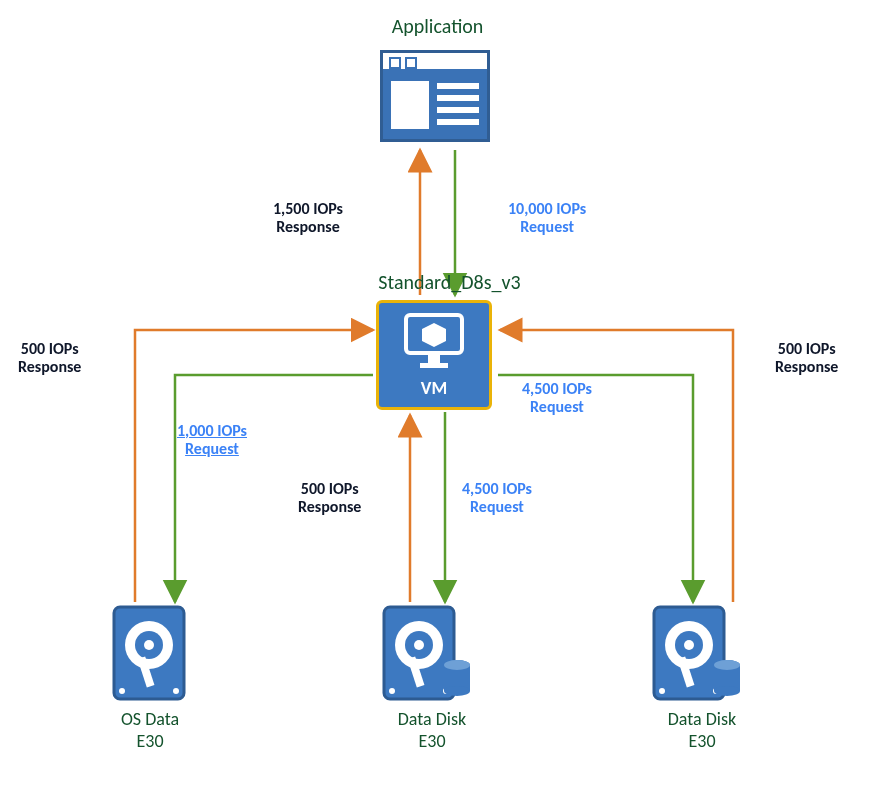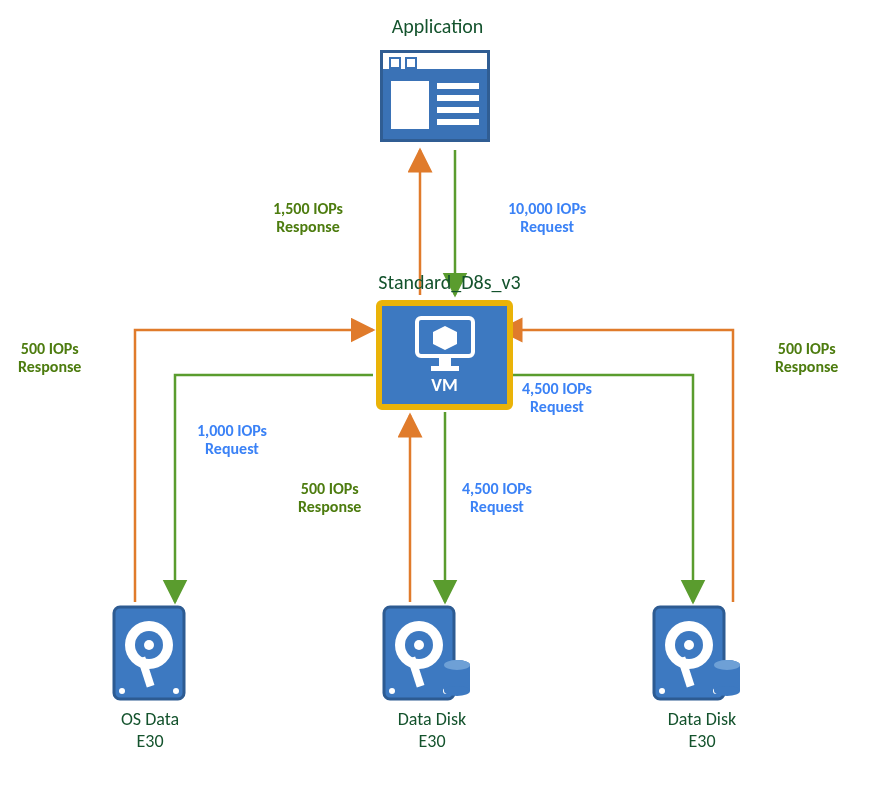--- a/index.html
+++ b/index.html
@@ -28,21 +28,21 @@
   .title.disk { font-size: 18px; line-height: 22px; }
   .flowlabel {
     position: absolute;
     font-size: 16px;
     font-weight: 600;
     text-align: center;
     white-space: nowrap;
     line-height: 18px;
   }
   .flowlabel.request  { color: #3b82f6; }
-  .flowlabel.response { color: #4d7c0f; }
+  .flowlabel.response { color: #0f172a; }
 
   
   .app-box {
     position: absolute;
     left: 380px; top: 50px;
     width: 110px; height: 92px;
     background: #3a72b6;
     border: 3px solid #305d93;
     box-sizing: border-box;
   }
@@ -68,23 +68,23 @@
   }
   .app-box .l1 { top: 30px; width: 42px; }
   .app-box .l2 { top: 42px; width: 42px; }
   .app-box .l3 { top: 54px; width: 42px; }
   .app-box .l4 { top: 66px; width: 42px; }
 
   
   .vm-box {
     position: absolute;
     left: 376px; top: 300px;
-    width: 137px; height: 110px;
+    width: 116px; height: 110px;
     background: #3d79c1;
-    border: 6px solid #eab308;
+    border: 3px solid #eab308;
     border-radius: 6px;
     box-sizing: border-box;
     text-align: center;
   }
   .vm-box svg { margin: 10px auto 0 auto; }
   .vm-label {
     position: absolute; left: 0; right: 0; bottom: 8px;
     color: #fff; font-weight: 700; font-size: 18px;
   }
 
@@ -210,21 +210,21 @@
 
   <div class="flowlabel request" style="left:508px; top:200px;">
     <span>10,000 IOPs</span><br>
     <span>Request</span>
   </div>
   <div class="flowlabel response" style="left:273px; top:200px;">
     <span>1,500 IOPs</span><br>
     <span>Response</span>
   </div>
 
-  <div class="flowlabel request" style="left:197px; top:422px;">
+  <div class="flowlabel request" style="left:177px; top:422px;text-decoration:underline;">
     <span>1,000 IOPs</span><br>
     <span>Request</span>
   </div>
   <div class="flowlabel response" style="left:18px; top:340px;">
     <span>500 IOPs</span><br>
     <span>Response</span>
   </div>
 
   <div class="flowlabel request" style="left:462px; top:480px;">
     <span>4,500 IOPs</span><br>

